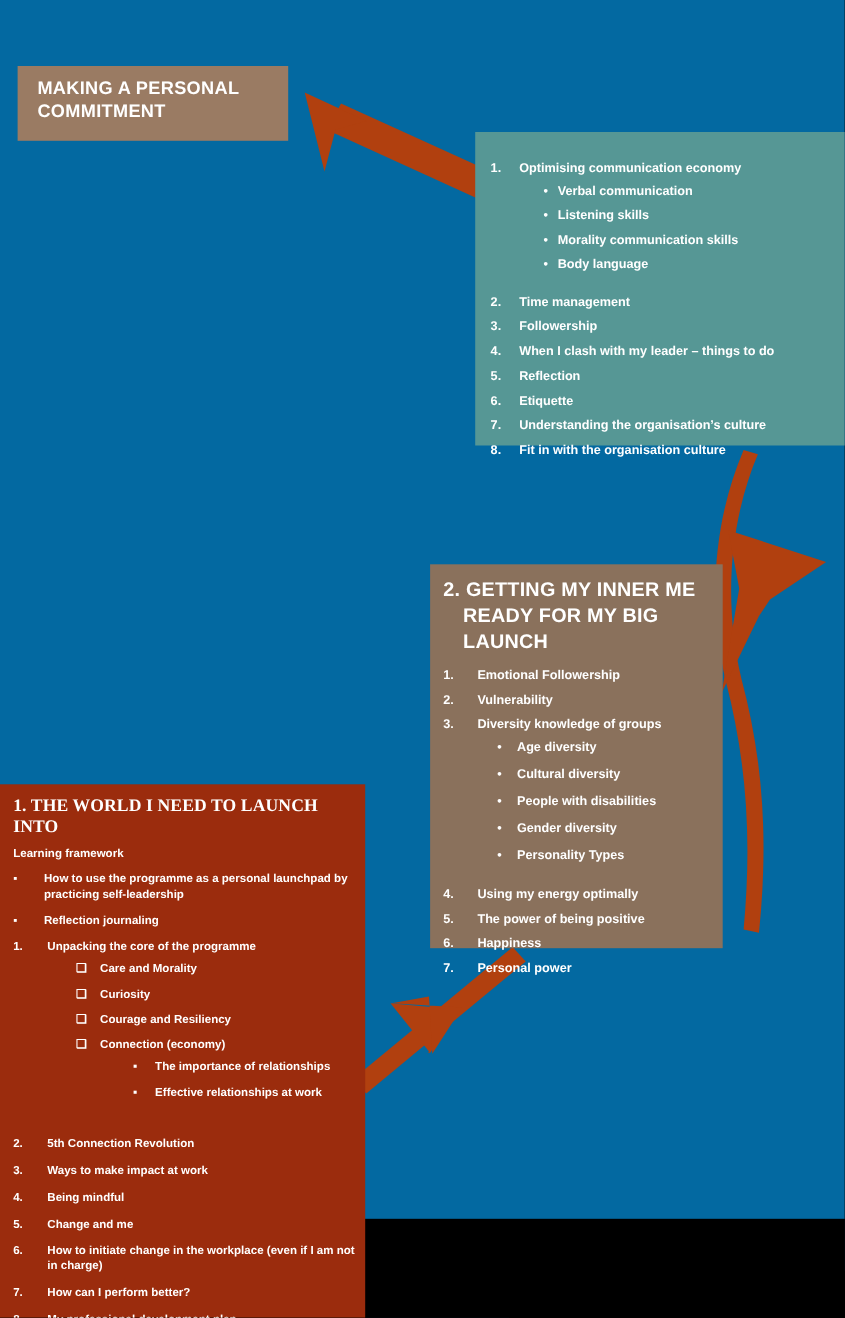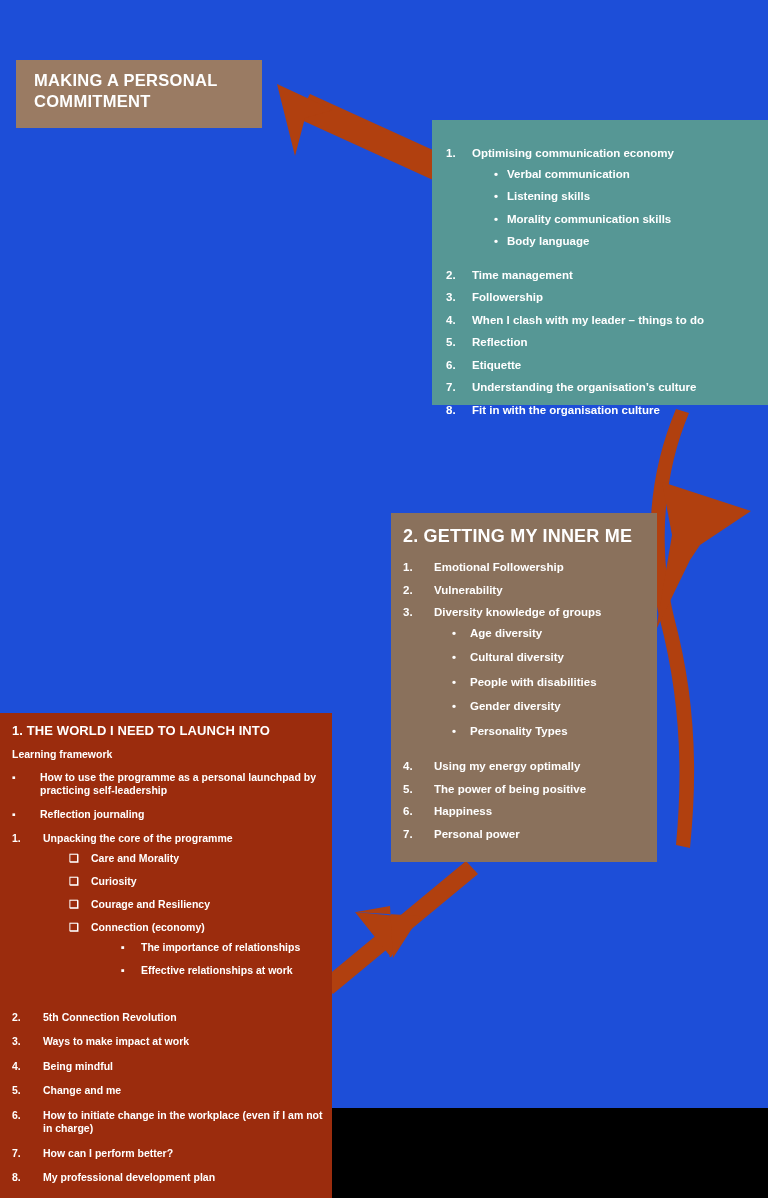--- a/index.html
+++ b/index.html
@@ -13,21 +13,21 @@
     position: relative;
     overflow: hidden;
     font-family: "Liberation Sans", sans-serif;
     color: #ffffff;
   }
   .canvas {
     position: absolute;
     left: 0; top: 0;
     width: 768px;
     height: 1108px;
-    background: #1d4ed8;
+    background: #0369a1;
   }
   .arrows {
     position: absolute;
     left: 0; top: 0;
     width: 768px;
     height: 1198px;
     pointer-events: none;
   }
 
   
@@ -138,25 +138,26 @@
     position: absolute;
     left: 0px;
     top: 713px;
     width: 332px;
     height: 485px;
     background: #9b2c0d;
     box-sizing: border-box;
     padding: 10px 8px 0 12px;
   }
   .red-box .bx-title {
-    font-size: 13px;
+    font-size: 16px;
     font-weight: bold;
     letter-spacing: 0.1px;
     line-height: 1.2;
     margin-bottom: 9px;
+    font-family: Liberation Serif, serif;
   }
   .red-box .subtitle {
     font-size: 10.5px;
     font-weight: bold;
     margin-bottom: 11px;
   }
   .red-box ul.squares { margin: 0; padding: 0; list-style: none; }
   .red-box ul.squares > li {
     font-size: 10.5px;
     font-weight: bold;
@@ -278,20 +279,21 @@
         <li class="num">
           <span class="n">8.</span>
           <span><span>Fit in with the organisation culture</span></span>
         </li>
       </ol>
   </div>
 
   <div class="brown-box">
     <div class="bx-title">
       <span>2. GETTING MY INNER ME</span>
+      <span class="l2">READY FOR MY BIG LAUNCH</span>
     </div>
     <ol class="lvl1" id="brown-list">
         <li class="num">
           <span class="n">1.</span>
           <span><span>Emotional Followership</span></span>
         </li>
         <li class="num">
           <span class="n">2.</span>
           <span><span>Vulnerability</span></span>
         </li>

